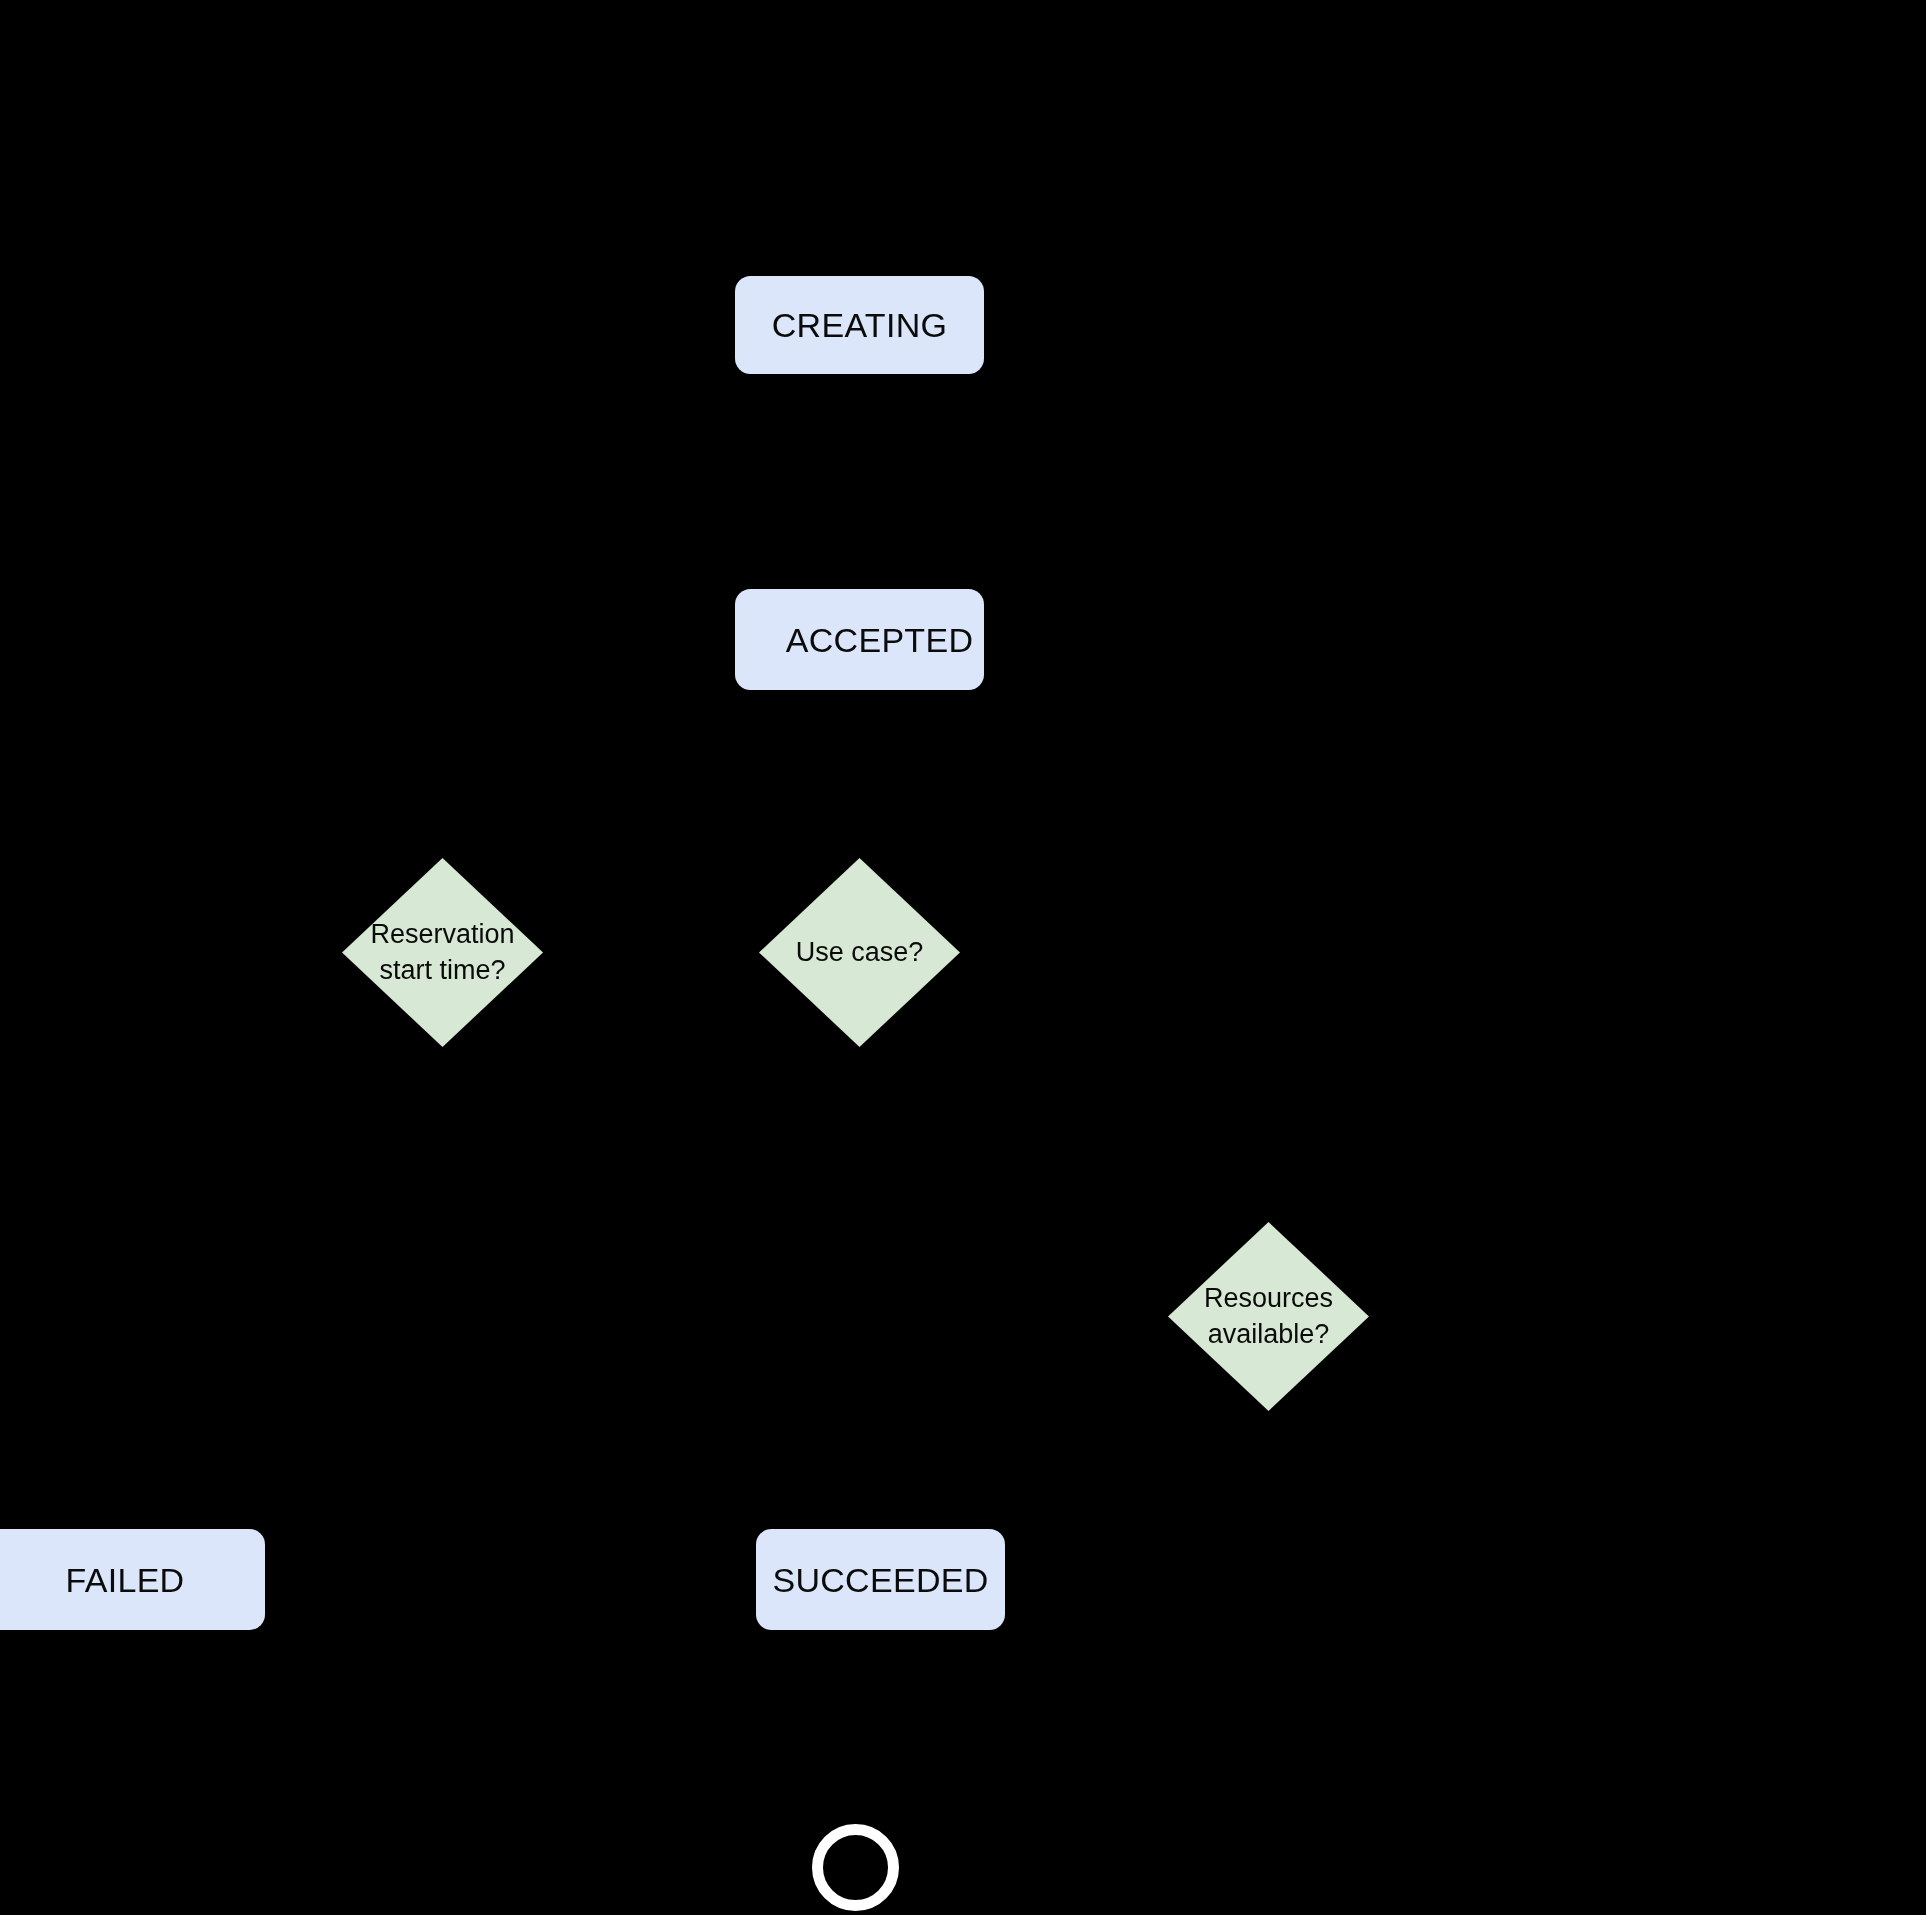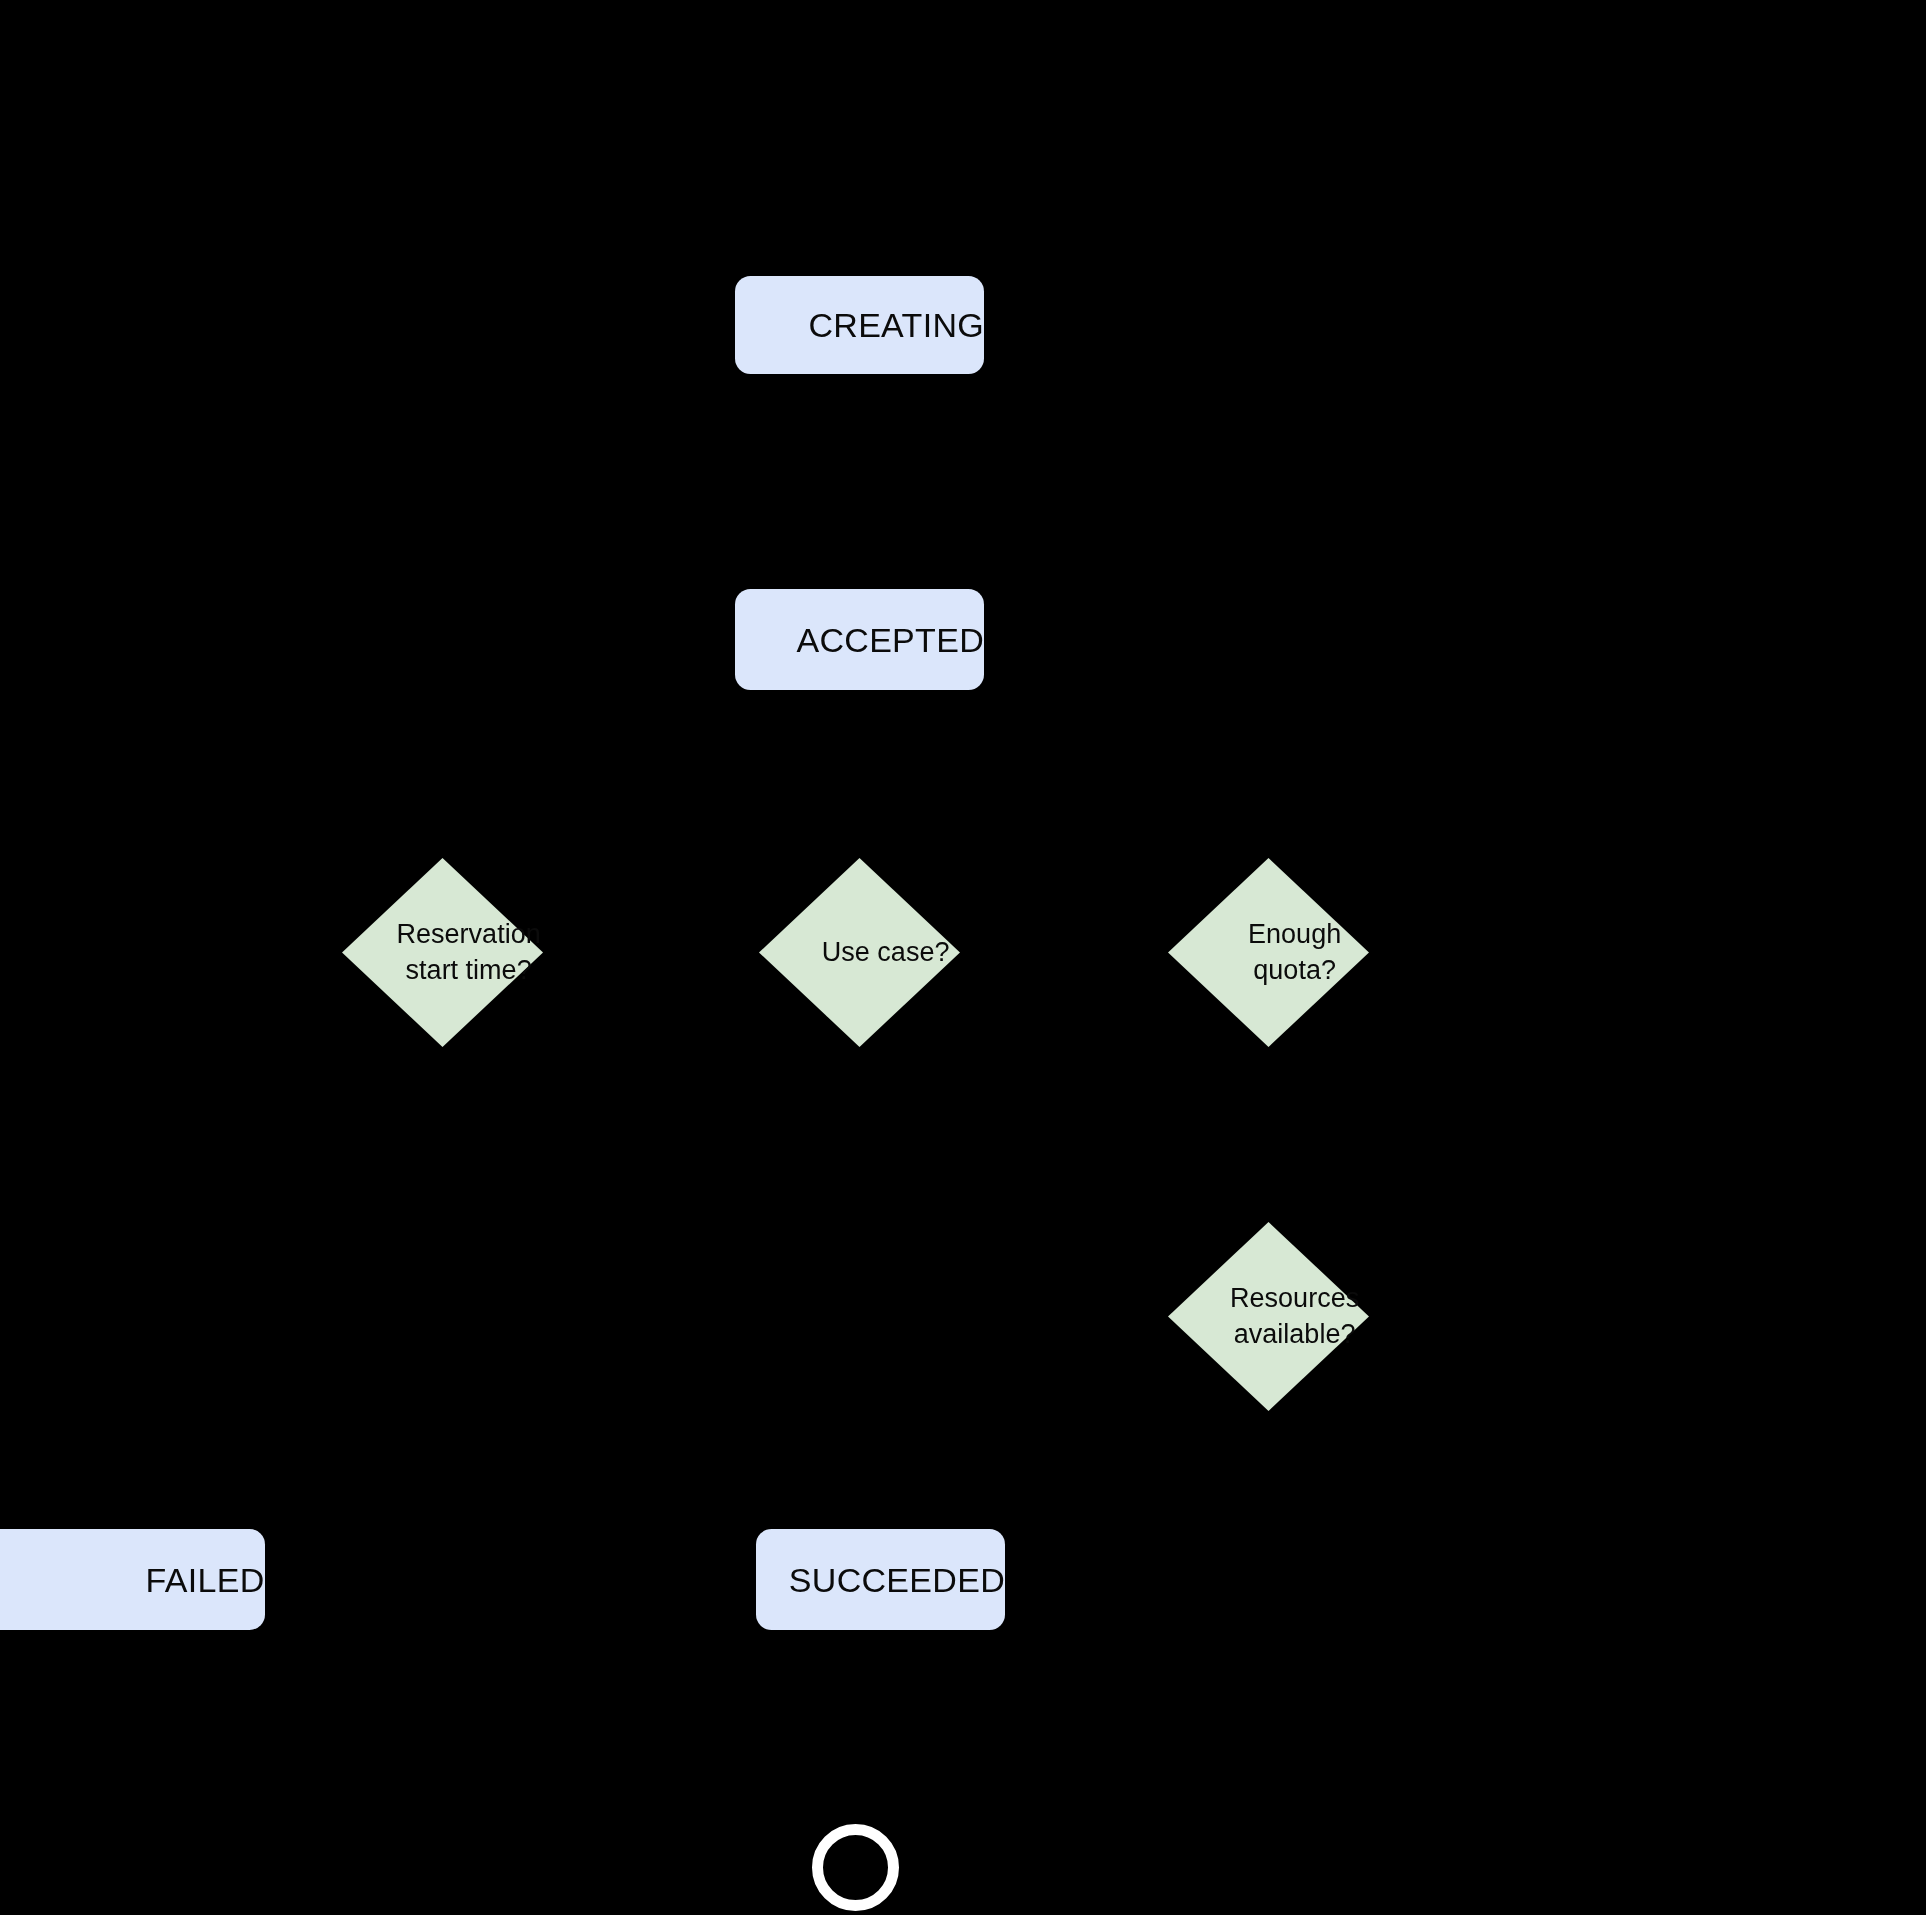--- a/index.html
+++ b/index.html
@@ -23,21 +23,21 @@
     width: 1926px;
     height: 1916px;
     background: #000000;
   }
 
   
   .node {
     position: absolute;
     display: flex;
     align-items: center;
-    justify-content: flex-end;
+    justify-content: center;
     box-sizing: border-box;
   }
 
   
   .state-box {
     background: #dbe6fb;
     border-radius: 15.5px;
     color: #0b0b0b;
     font-size: 34px;
     font-weight: 400;
@@ -117,25 +117,20 @@
     <span class="diamond-shape"></span>
     <span class="decision-label">Reservation
 start time?</span>
   </div>
 
   <div class="node decision" style="left:759px; top:858px; width:201px; height:189px;">
     <span class="diamond-shape"></span>
     <span class="decision-label">Use case?</span>
   </div>
 
-  <div class="node decision" style="left:1168px; top:858px; width:201px; height:189px;">
-    <span class="diamond-shape"></span>
-    <span class="decision-label">Enough
-quota?</span>
-  </div>
 
   <div class="node decision" style="left:1168px; top:1222px; width:201px; height:189px;">
     <span class="diamond-shape"></span>
     <span class="decision-label">Resources
 available?</span>
   </div>
 
   <div class="node state-box" style="left:-14.5px; top:1529px; width:279px; height:101px;">
     <span>FAILED</span>
   </div>

